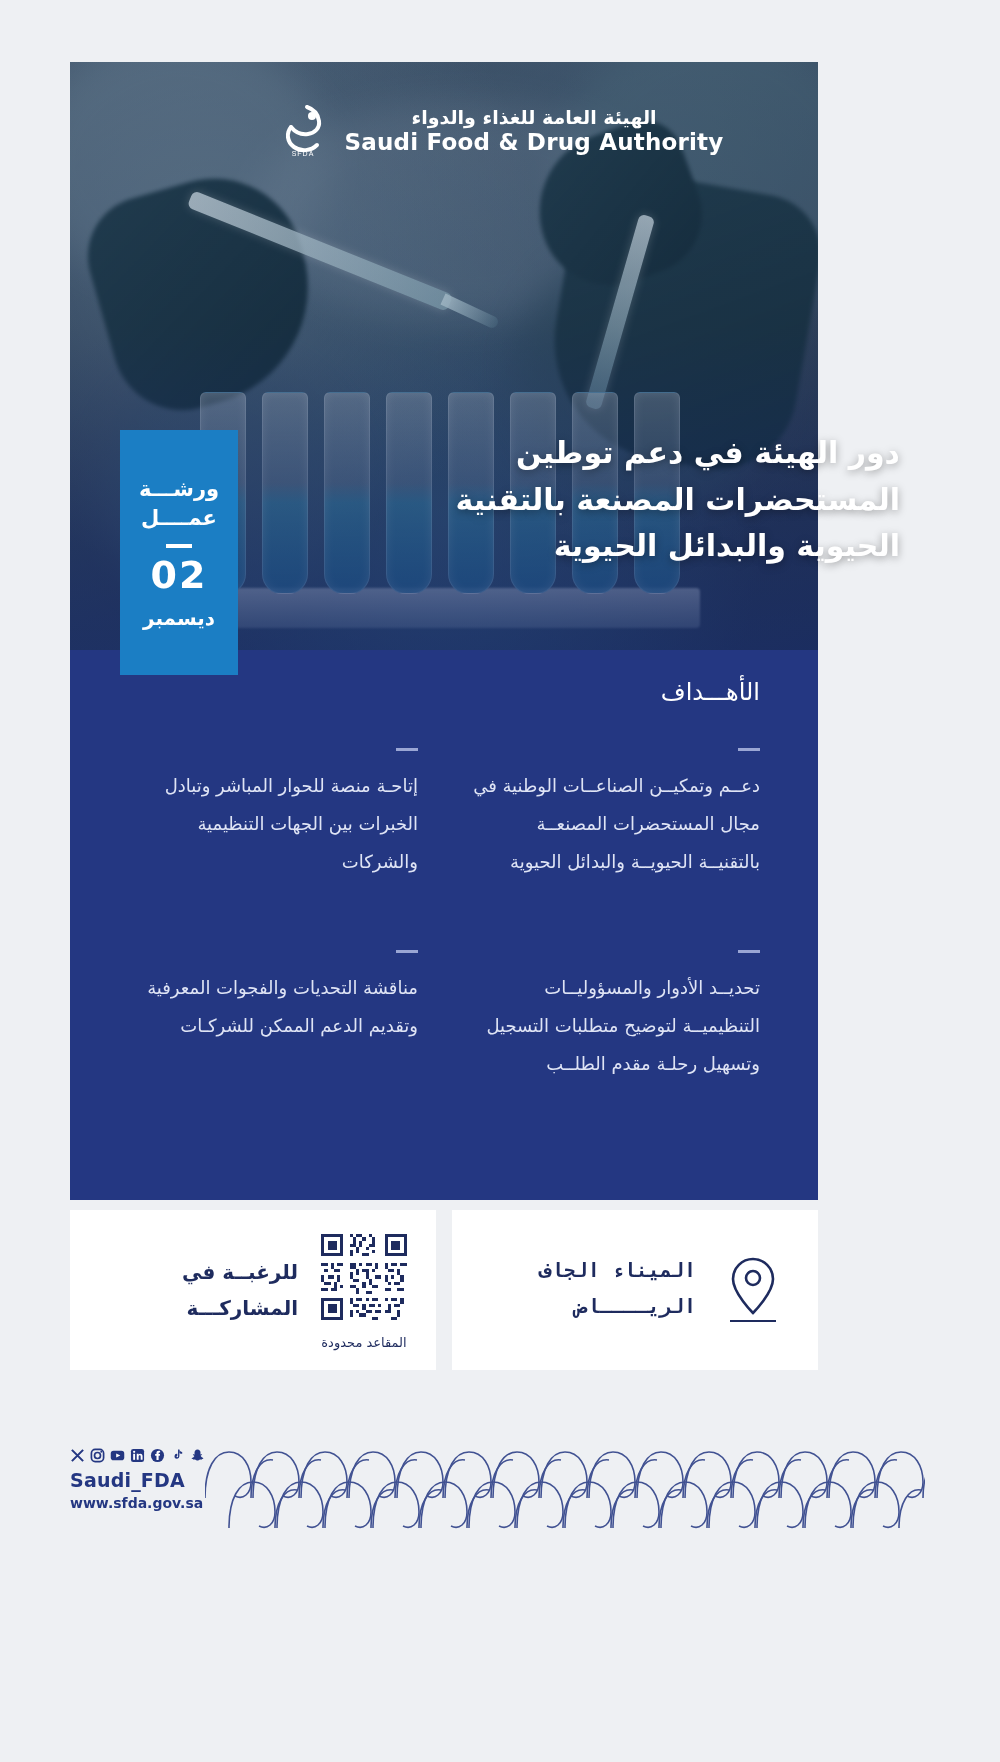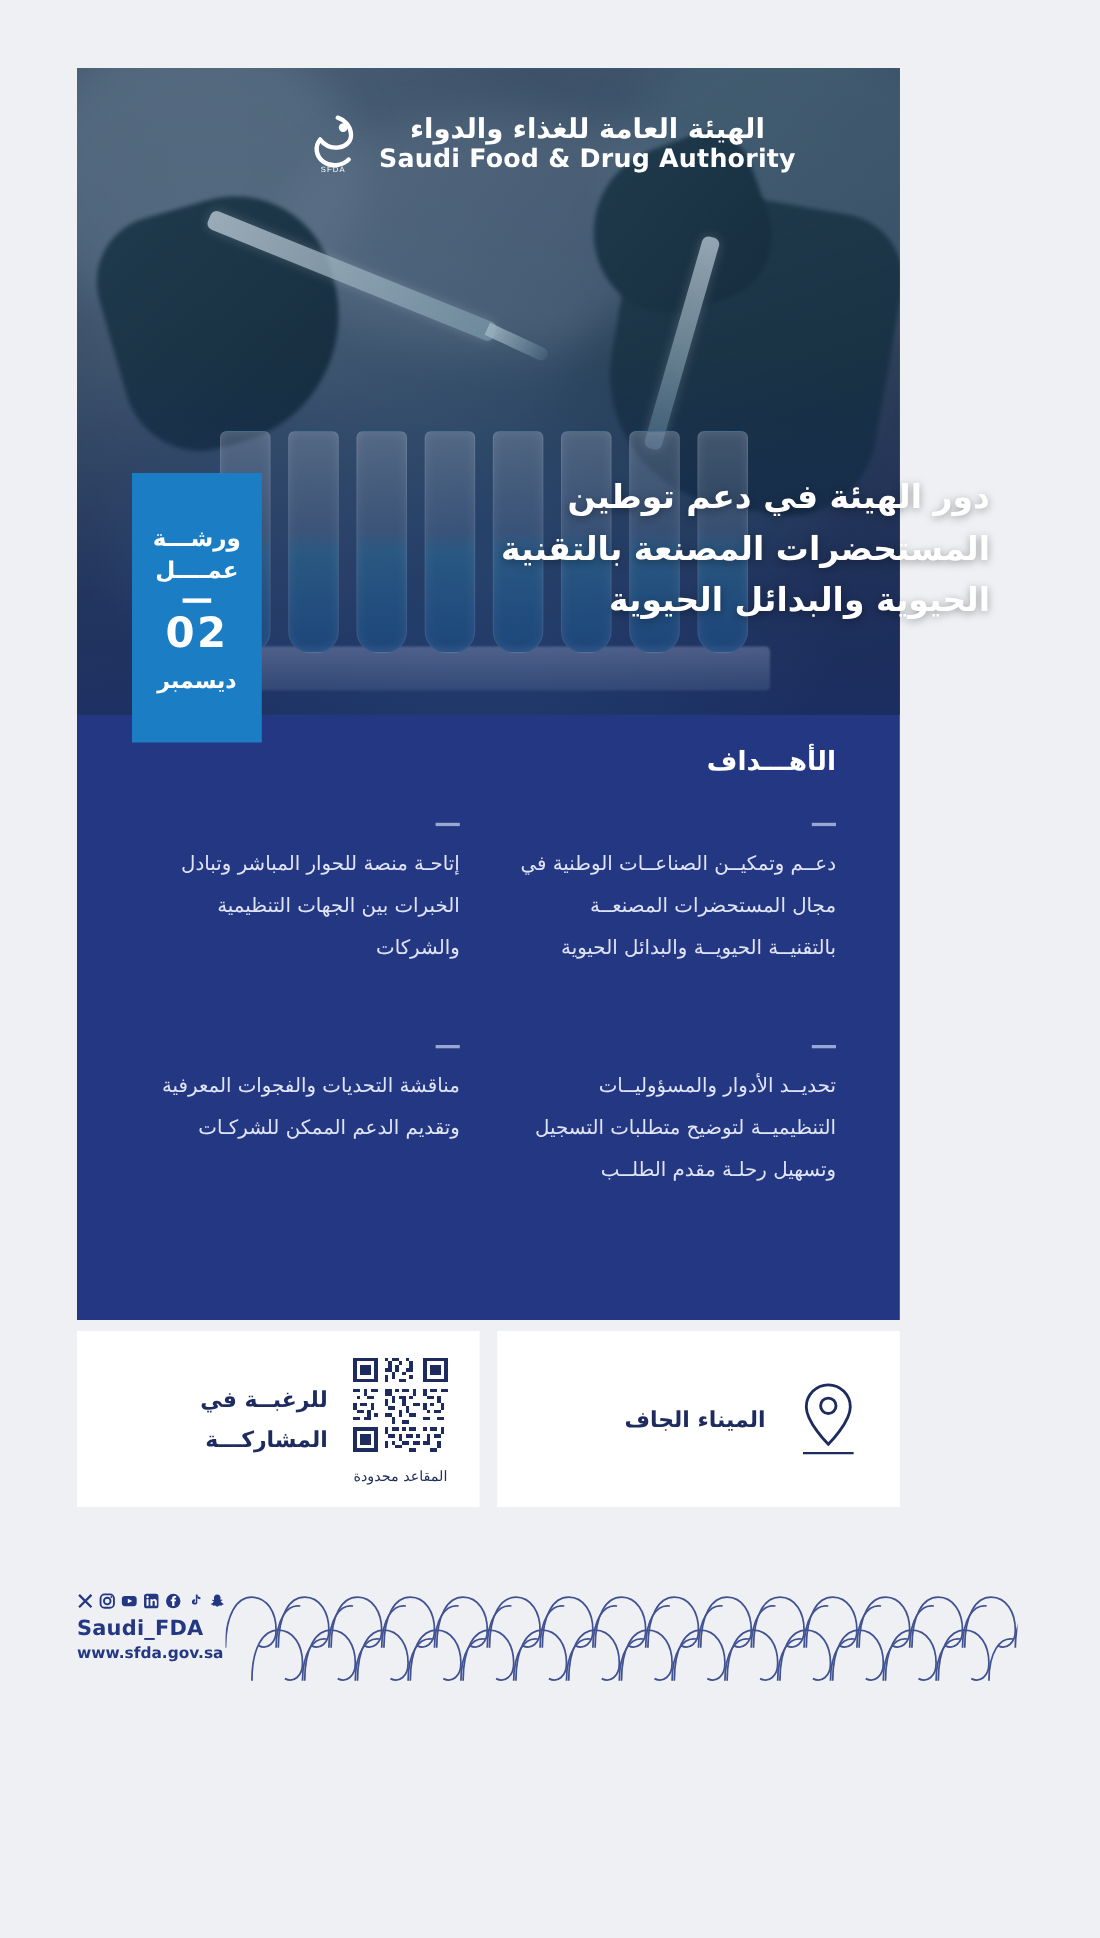--- a/index.html
+++ b/index.html
@@ -134,21 +134,21 @@
     align-items: center;
     gap: 16px;
     z-index: 5;
   }
   .logo-text {
     text-align: center;
     color: #fff;
     line-height: 1.15;
   }
   .logo-ar {
-    font-size: 25px;
+    font-size: 19px;
     font-weight: 700;
     letter-spacing: 1px;
   }
   .logo-en {
     font-size: 23px;
     font-weight: 700;
     letter-spacing: .2px;
     direction: ltr;
   }
   .logo-mark {
@@ -224,21 +224,21 @@
     width: 748px;
     height: 550px;
     background: #243782;
     box-sizing: border-box;
     padding: 22px 58px 0 58px;
   }
   .panel-title {
     color: #ffffff;
     text-align: right;
     font-size: 24px;
-    font-weight: 700;
+    font-weight: 400;
     letter-spacing: 4px;
     margin: 6px 0 0 0;
   }
   .goals {
     margin-top: 42px;
     display: grid;
     grid-template-columns: 1fr 1fr;
     column-gap: 52px;
     row-gap: 70px;
   }
@@ -283,20 +283,21 @@
     align-items: center;
     gap: 20px;
   }
   .loc-text {
     color: #1e2b5e;
     font-size: 20px;
     font-weight: 700;
     line-height: 1.8;
     text-align: right;
     flex: 1;
+    font-family: Liberation Mono, monospace;
   }
   .pin-icon { width: 62px; height: 74px; flex: none; }
   .reg-text {
     color: #1e2b5e;
     font-size: 20px;
     font-weight: 700;
     line-height: 1.8;
     text-align: right;
     flex: 1;
   }
@@ -453,20 +454,21 @@
   <div class="card card-location">
     <span class="pin-icon">
       <svg width="62" height="74" viewBox="0 0 62 74" aria-hidden="true">
         <path d="M31 6 C20 6 11 15 11 26 C11 40 31 60 31 60 C31 60 51 40 51 26 C51 15 42 6 31 6 Z" fill="none" stroke="#1e2b5e" stroke-width="2.6"></path>
         <circle cx="31" cy="25" r="7" fill="none" stroke="#1e2b5e" stroke-width="2.6"></circle>
         <line x1="8" y1="68" x2="54" y2="68" stroke="#1e2b5e" stroke-width="2.2"></line>
       </svg>
     </span>
     <div class="loc-text">
       <div>الميناء الجاف</div>
+      <div>الريــــاض</div>
     </div>
   </div>
 
   <div class="card card-register">
     <div class="qr-col">
       <span class="qr">
         <svg width="92" height="92" viewBox="0 0 29 29" shape-rendering="crispEdges" aria-hidden="true">
           <rect width="29" height="29" fill="#ffffff"></rect>
           <g fill="#1e2b5e">
             <rect x="1" y="1" width="7" height="7"></rect>

